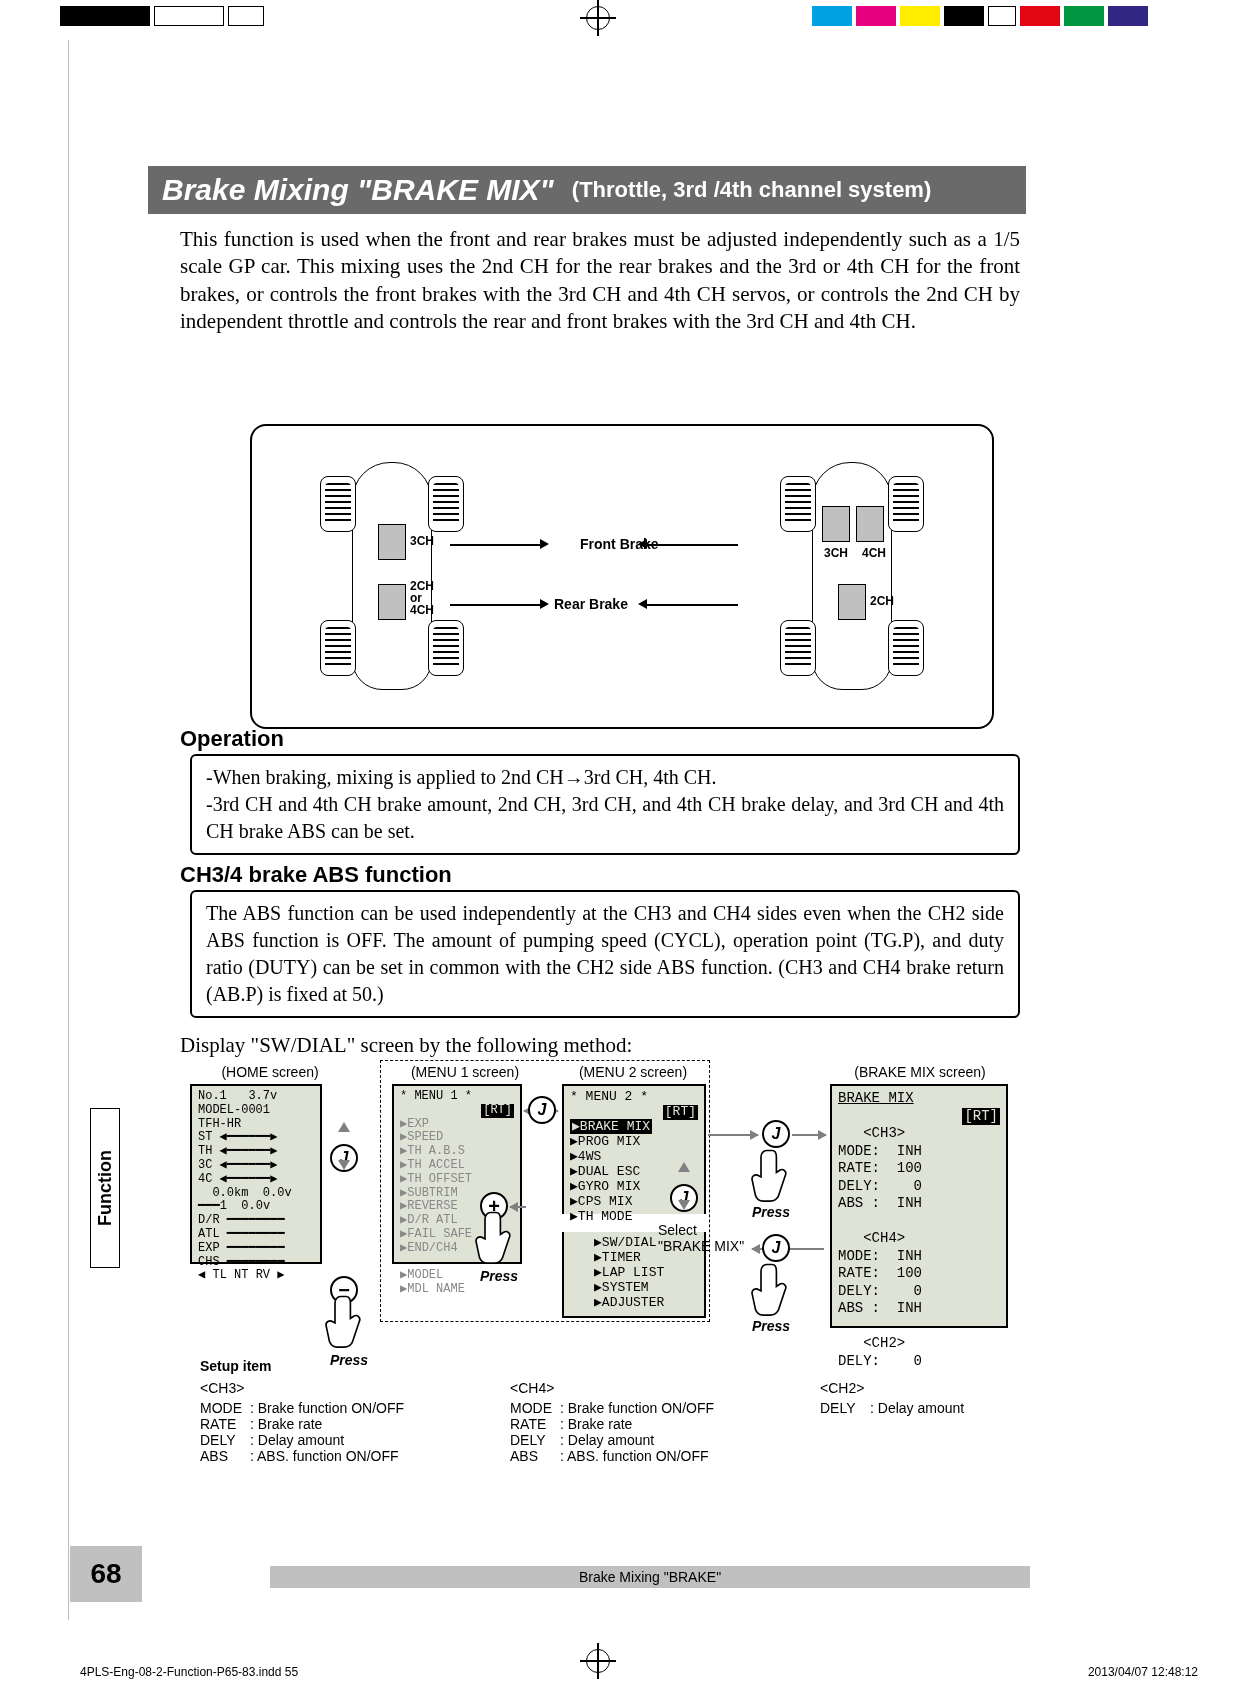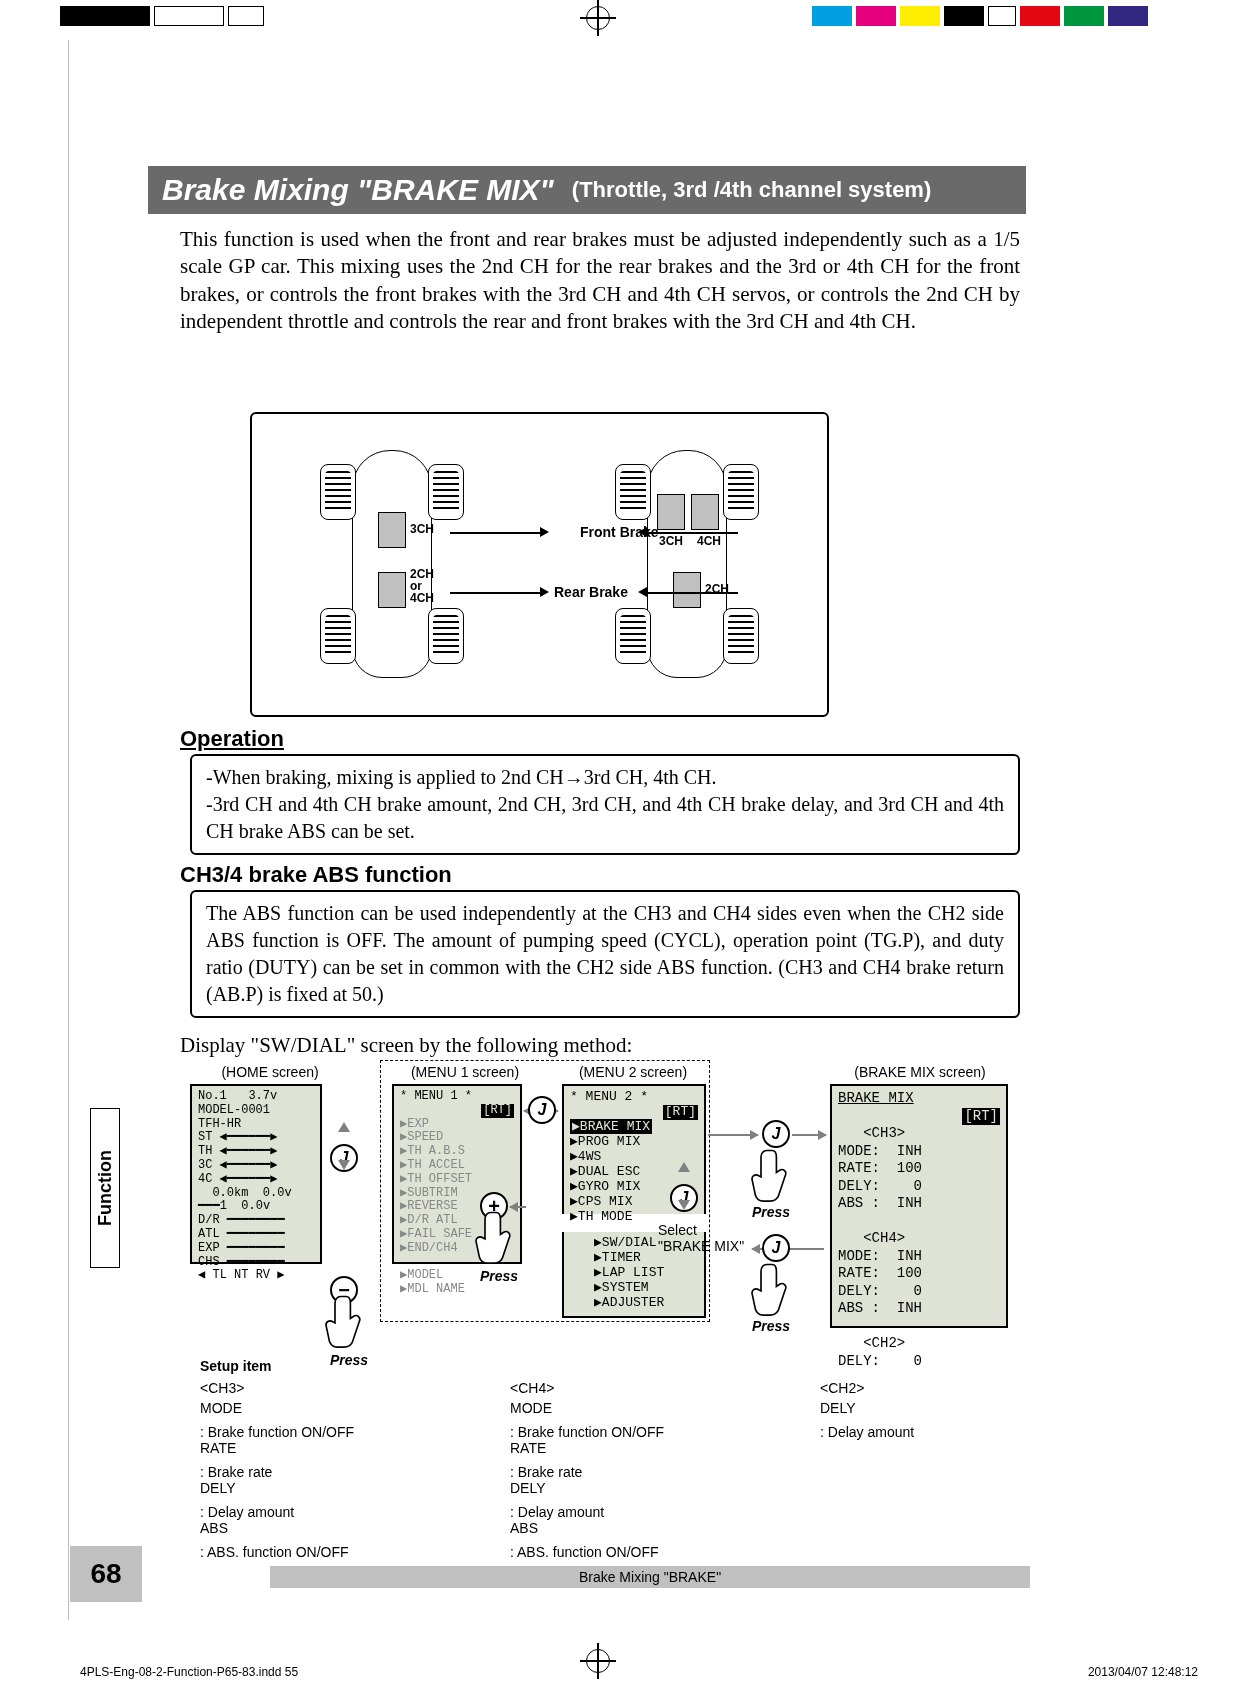--- a/index.html
+++ b/index.html
@@ -31,22 +31,22 @@
   .title-main { font-size: 30px; font-weight: bold; font-style: italic; margin-right: 18px; }
   .title-sub  { font-size: 22px; font-weight: bold; }
 
   .body-text {
     position: absolute; left: 110px; width: 840px;
     font-size: 21px; line-height: 1.3; text-align: justify;
   }
 
   
   .diagram-box {
-    position: absolute; left: 180px; top: 364px; width: 579px; height: 305px;
-    border: 2px solid #000; border-radius: 6px; background: #fff;
+    position: absolute; left: 180px; top: 376px; width: 744px; height: 305px;
+    border: 2px solid #000; border-radius: 16px; background: #fff;
   }
   .car { position:absolute; width: 200px; height: 260px; }
   .chassis { position:absolute; left:60px; top:16px; width:80px; height:228px; border:1.5px solid #000; border-radius:38px 38px 30px 30px; background:#fff;}
   .wheel { position:absolute; width:36px; height:56px; border:1.5px solid #000; border-radius:8px; background:#fff;}
   .wheel::after{content:"";position:absolute;left:4px;right:4px;top:6px;bottom:6px;border-radius:4px;background:repeating-linear-gradient(#000 0 2px, transparent 2px 6px);}
   .wheel.tl{left:28px; top:30px;} .wheel.tr{right:28px; top:30px;}
   .wheel.bl{left:28px; bottom:30px;} .wheel.br{right:28px; bottom:30px;}
   .servo { position:absolute; width:28px; height:36px; border:1.5px solid #000; background:#c0c0c0;}
   .servo-lbl { position:absolute; font: bold 12px Arial; white-space: pre; }
   .midline { position:absolute; height:1.5px; background:#000; }
@@ -88,21 +88,21 @@
 
   .dashed-box { position:absolute; border:1.5px dashed #000; }
 
   .flow-note { position:absolute; font:14px Arial; }
 
   
   .setup { position:absolute; left:130px; font:14px Arial; width:840px;}
   .setup-head { font-weight:bold; margin-bottom:6px;}
   .setup-cols { display:flex; gap:30px;}
   .setup-col .ch { margin-bottom:4px;}
-  .setup-row { display:flex; gap:8px;flex-direction:column;}
+  .setup-row { display:flex; gap:0;}
   .setup-row .k { width:50px;}
   .page-num-box { width:72px; height:56px; background:#c0c0c0; color:#000000; font:bold 28px Arial; display:flex; align-items:center; justify-content:center; position:absolute; left:0; bottom:36px;}
   .footer-gray { position:absolute; left:200px; bottom:50px; width:760px; height:22px; background:#c0c0c0; color:#000; font:14px Arial; display:flex; align-items:center; justify-content:center;}
 
   
   .side-tab { position:absolute; left:20px; top:1060px; width:30px; height:160px; border:1px solid #000; background:#fff; display:flex; align-items:center; justify-content:center;}
   .side-tab span { writing-mode: vertical-rl; transform: rotate(180deg); font:bold 18px Arial;}
 
   .meta-line { position:absolute; bottom:6px; left:80px; right:40px; display:flex; justify-content:space-between; font:12px Arial; color:#000;}
 
@@ -182,21 +182,21 @@
     <div class="midline" style="left:394px; top:118px; width:92px;"></div>
     <div class="arrowhead" style="left:386px; top:113px; border-right:9px solid #000;"></div>
 
     <div class="midline" style="left:198px; top:178px; width:92px;"></div>
     <div class="arrowhead" style="left:288px; top:173px; border-left:9px solid #000;"></div>
     <div class="midlabel" style="left:302px; top:170px;">Rear Brake</div>
     <div class="midline" style="left:394px; top:178px; width:92px;"></div>
     <div class="arrowhead" style="left:386px; top:173px; border-right:9px solid #000;"></div>
   </div>
 
-  <div class="sec-head" style="top:678px;text-decoration:underline;">Operation</div>
+  <div class="sec-head" style="top:678px;">Operation</div>
   <div class="info-box" style="top:706px;">
     <div>-When braking, mixing is applied to 2nd CH→3rd CH, 4th CH.</div>
     <div style="text-align:justify;">-3rd CH and 4th CH brake amount, 2nd CH, 3rd CH, and 4th CH brake delay, and 3rd CH and 4th CH brake ABS can be set.</div>
   </div>
 
   <div class="sec-head" style="top:814px;">CH3/4 brake ABS function</div>
   <div class="info-box" style="top:842px; text-align:justify;">The ABS function can be used independently at the CH3 and CH4 sides even when the CH2 side ABS function is OFF. The amount of  pumping speed (CYCL), operation point (TG.P), and duty ratio (DUTY) can be set in common with the CH2 side ABS function. (CH3 and CH4 brake return (AB.P) is fixed at 50.)</div>
 
   <div class="body-text" style="top:984px; text-align:left;">Display "SW/DIAL" screen by the following method:</div>
 

